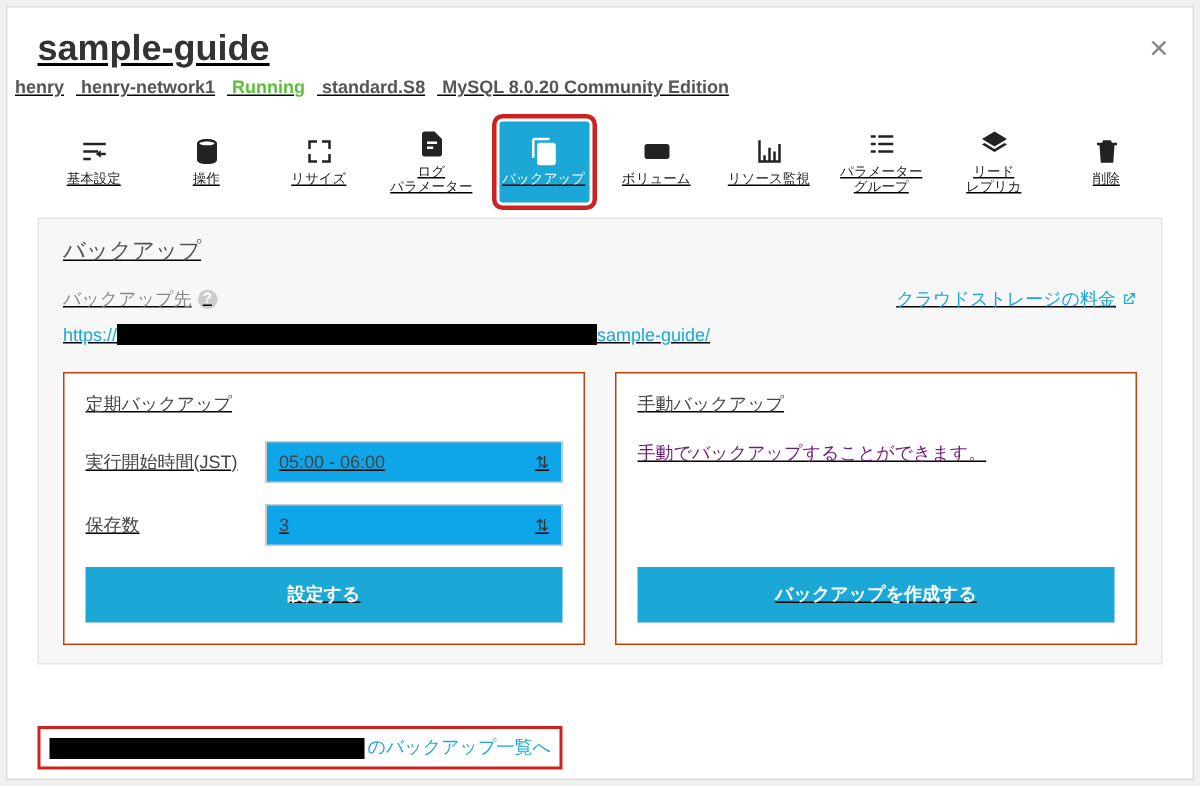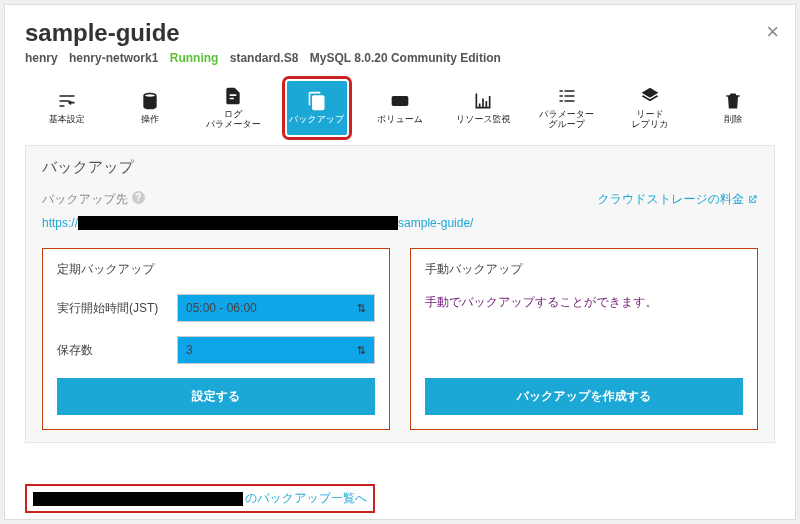--- a/index.html
+++ b/index.html
@@ -10,41 +10,42 @@
   height: 524px;
   overflow: hidden;
 }
 .modal {
   background: #fff;
   margin: 4px;
   width: 792px;
   height: 516px;
   position: relative;
   border: 1px solid #ddd;
+  text-decoration: underline;
 }
 .header {
   padding: 14px 20px 4px 20px;
   position: relative;
 }
 .title {
   font-size: 24px;
   font-weight: bold;
   color: #333;
 }
 .close-x {
   position: absolute;
   top: 14px;
   right: 16px;
   font-size: 22px;
   color: #888;
   cursor: pointer;
   font-weight: 200;
 }
 .meta {
-  padding: 0 20px 10px 20px;
+  padding: 0 20px 10px 5px;
   font-size: 12px;
   font-weight: bold;
   color: #555;
 }
 .meta span { margin-right: 8px; }
 .meta .status { color: #5bc13b; }
 .tabs-row {
   display: flex;
   justify-content: space-around;
   padding: 6px 20px 10px 20px;
@@ -85,21 +86,21 @@
   margin-bottom: 14px;
 }
 .dest-row {
   font-size: 12px;
   color: #888;
   display: flex;
   align-items: center;
   justify-content: space-between;
   margin-bottom: 8px;
 }
-.dest-label { display: flex; align-items: flex-start; gap: 4px; }
+.dest-label { display: flex; align-items: center; gap: 4px; }
 .help-circ {
   display: inline-flex;
   width: 13px; height: 13px;
   border-radius: 50%;
   background: #ccc;
   color: #fff;
   font-size: 10px;
   align-items: center;
   justify-content: center;
   font-weight: bold;
@@ -217,20 +218,26 @@
       <svg viewBox="0 0 24 24">
           <path fill="currentColor" d="M3 17h6v2H3v-2zm0-6h12v2H3v-2zm0-6h18v2H3V5zm14 12v-2h4v-2h-4v-2l-4 3 4 3z"></path>
         </svg>
       <span>基本設定</span>
     </div>
     <div class="tab">
       <svg viewBox="0 0 24 24">
           <path fill="currentColor" d="M12 2C7 2 4 3.5 4 5.5v13C4 20.5 7 22 12 22s8-1.5 8-3.5v-13C20 3.5 17 2 12 2zm0 2c4 0 6 1 6 1.5S16 7 12 7 6 6 6 5.5 8 4 12 4z"></path>
         </svg>
       <span>操作</span>
+    </div>
+    <div class="tab">
+      <svg viewBox="0 0 24 24">
+          <path fill="currentColor" d="M3 3h7v2H5v5H3V3zm11 0h7v7h-2V5h-5V3zM3 14h2v5h5v2H3v-7zm16 0h2v7h-7v-2h5v-5z"></path>
+        </svg>
+      <span>リサイズ</span>
     </div>
     <div class="tab">
       <svg viewBox="0 0 24 24">
           <path fill="currentColor" d="M14 2H6c-1 0-2 1-2 2v16c0 1 1 2 2 2h12c1 0 2-1 2-2V8l-6-6zm-1 14H8v-2h5v2zm3-4H8v-2h8v2z"></path>
         </svg>
       <span>ログ</span>
       <span>パラメーター</span>
     </div>
     <div class="tab active highlighted-box">
       <svg viewBox="0 0 24 24">

